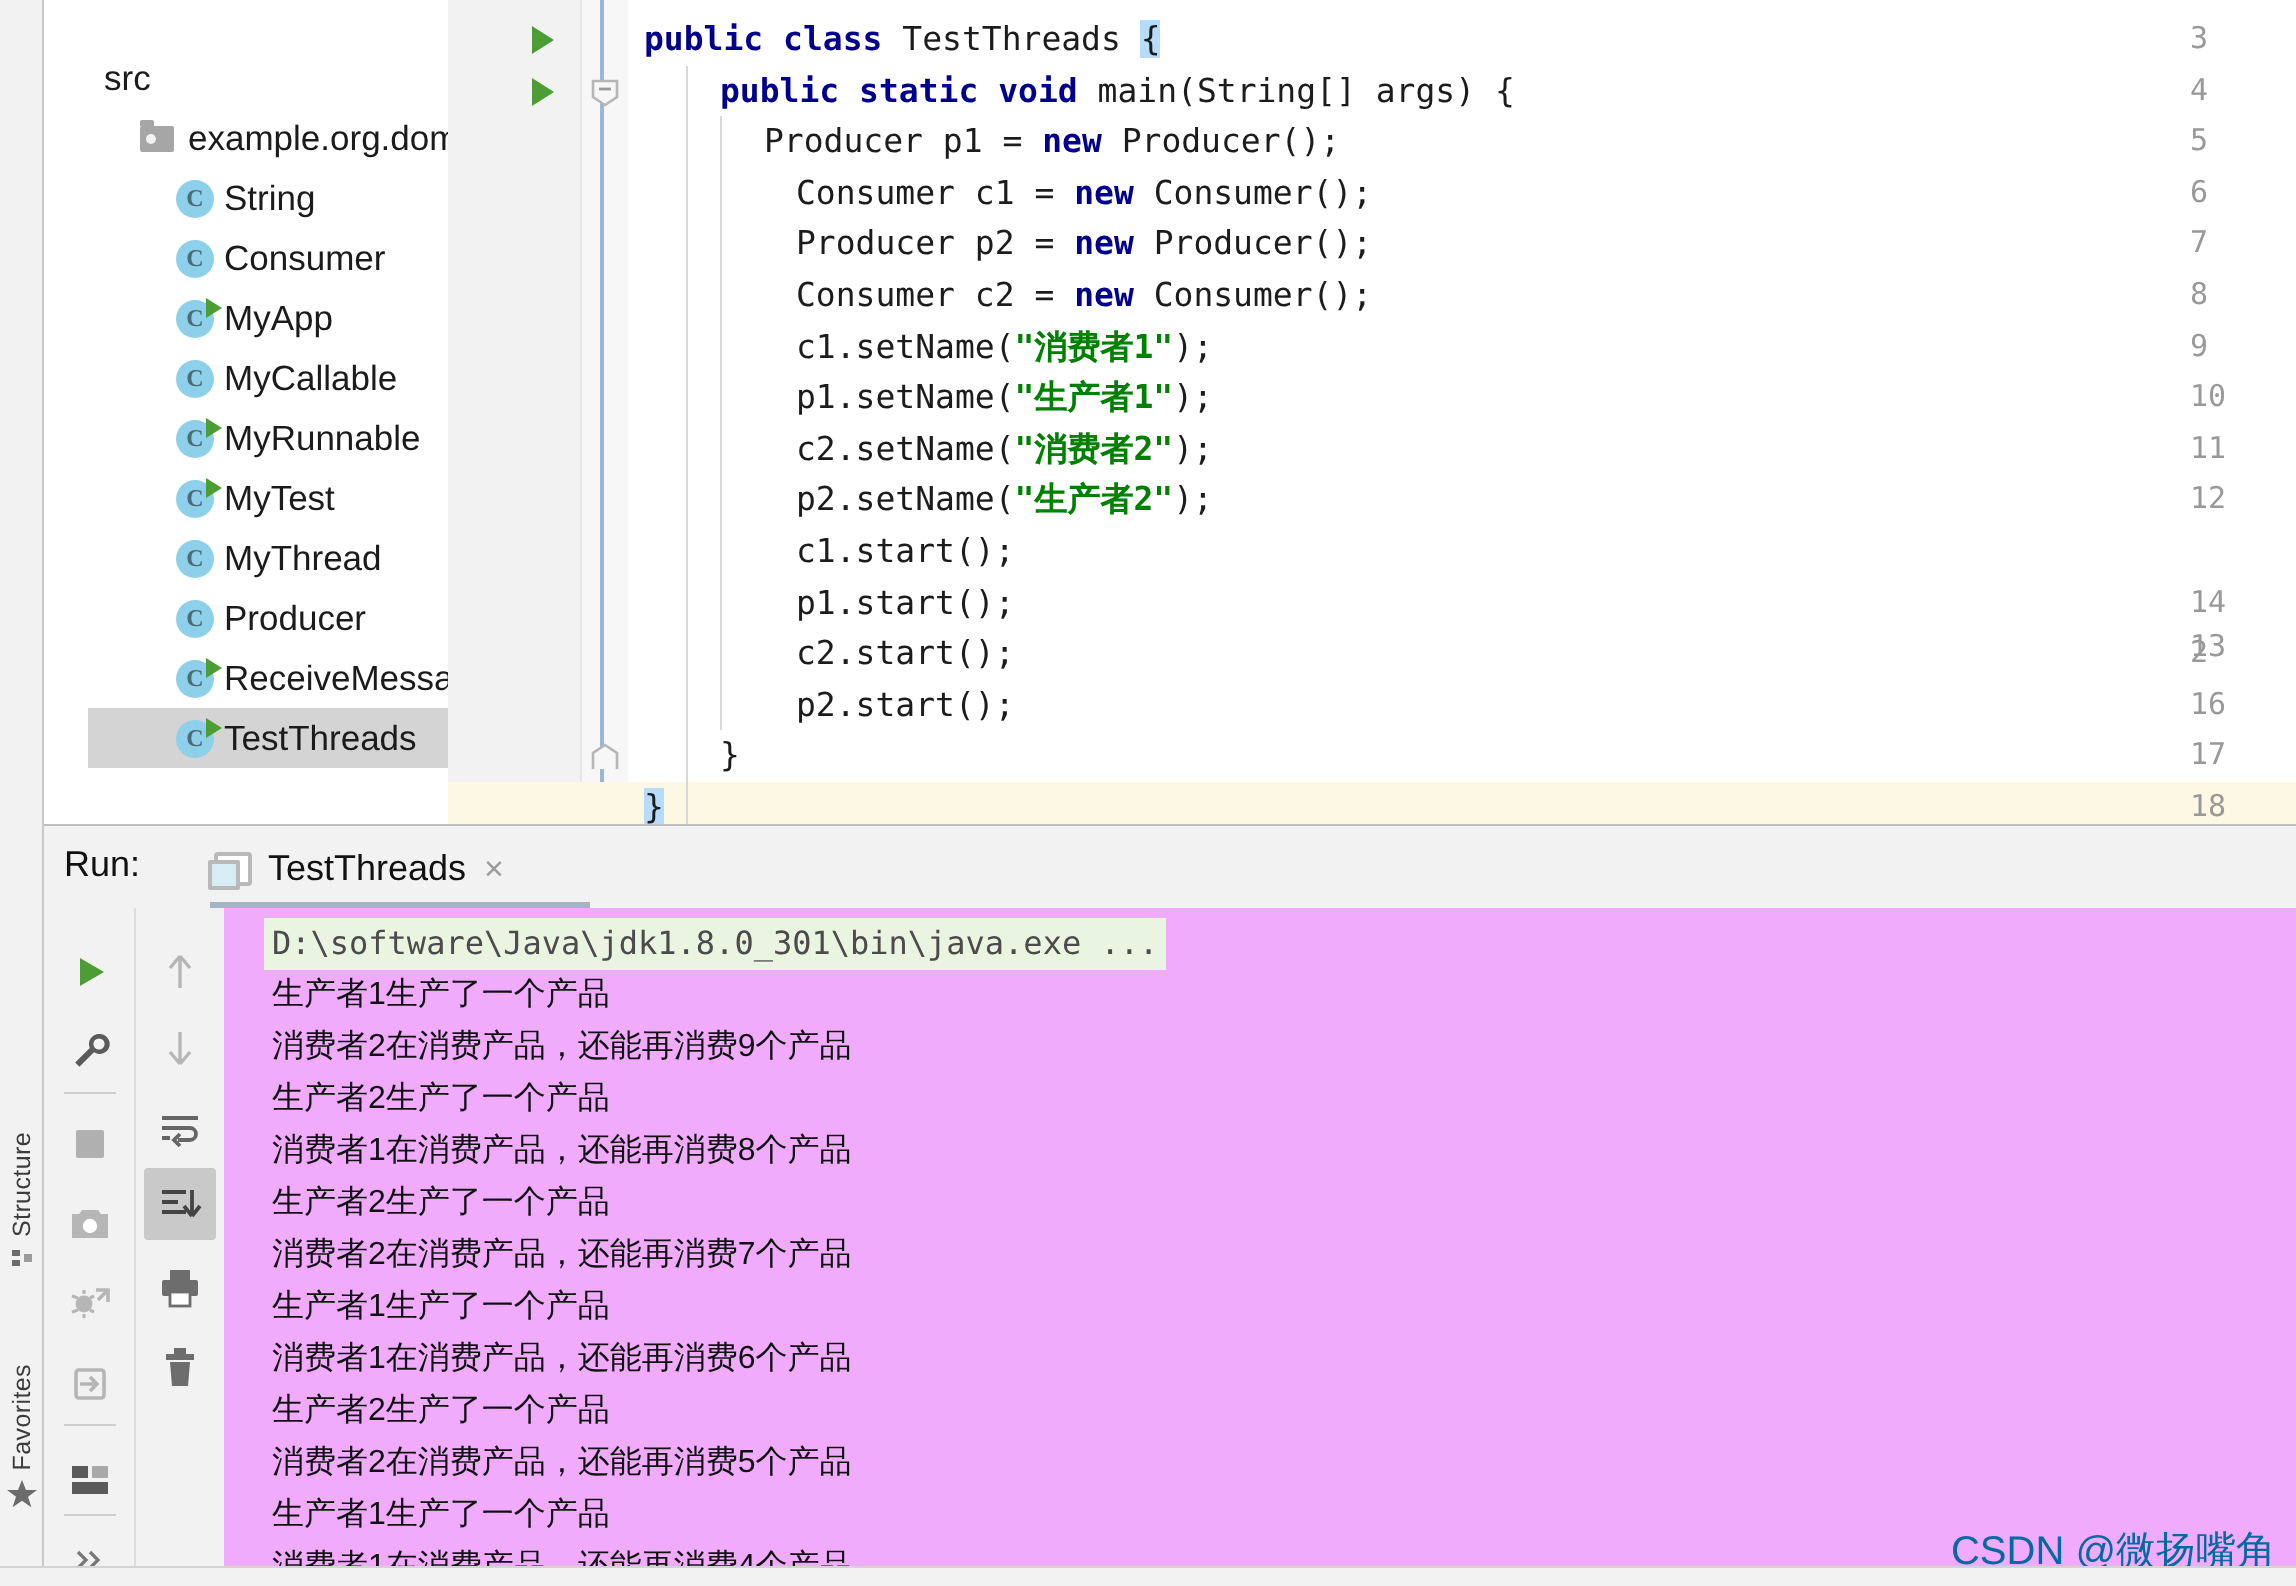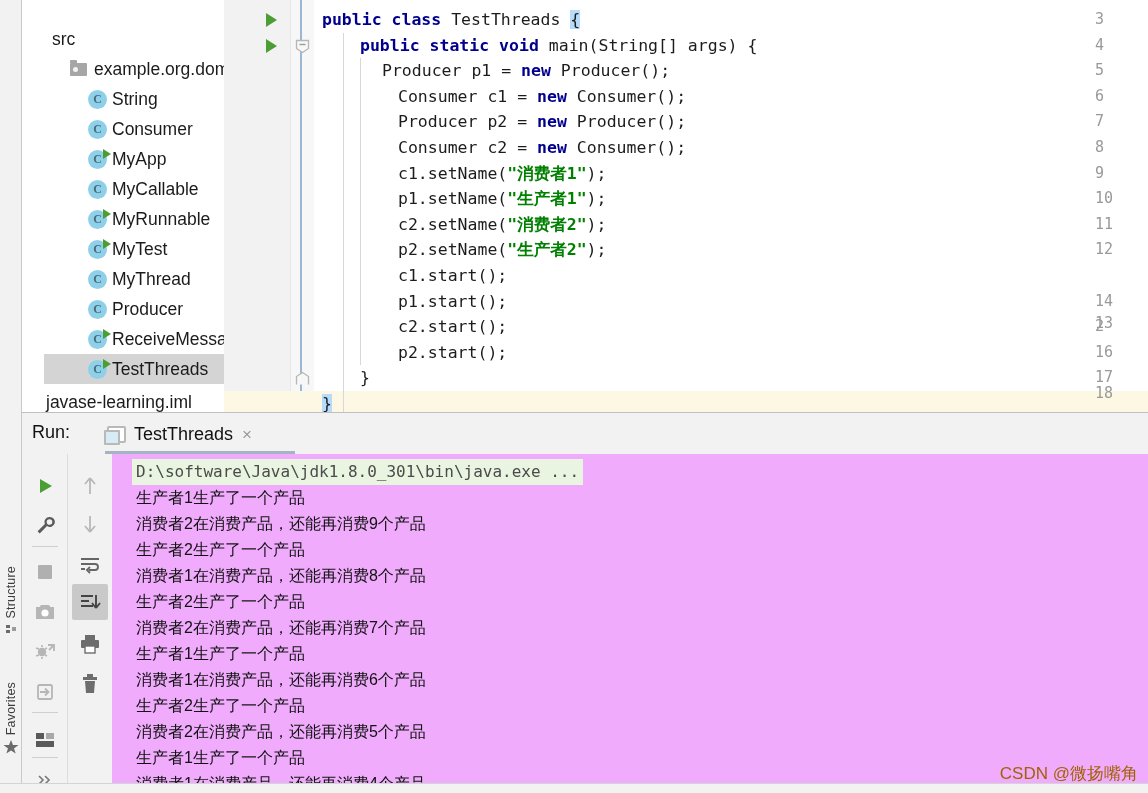--- a/index.html
+++ b/index.html
@@ -205,21 +205,21 @@
     position: absolute; left: 0px; bottom: 0px; width: 1036px; height: 7px;
     background: #e8e8e8;
   }
   .console-scroll-thumb {
     position: absolute; left: 0px; bottom: 0px; width: 520px; height: 7px;
     background: #c6c6c6;
   }
 
   .watermark {
     position: absolute; right: 10px; top: 762px;
-    font-size: 17px; color: #a16207; white-space: nowrap;
+    font-size: 20px; color: #0369a1; white-space: nowrap;
     font-family: "Liberation Sans", sans-serif;
   }
   .strip-bottom {
     position: absolute; left: 0; top: 783px; width: 1148px; height: 10px;
     background: #f2f2f2; border-top: 1px solid #d4d4d4;
   }
 </style>
 </head>
 <body>
 
@@ -319,21 +319,20 @@
           <span class="tlabel">String</span>
         </div>
         <div class="trow" style="top: 38px; padding-left: 26px;">
           <span class="icon-folder"></span>
           <span class="tlabel">example.org.domain</span>
         </div>
         <div class="trow" style="top: 8px; padding-left: 8px;">
           <span class="tlabel">src</span>
         </div>
 
-    <div class="tree-iml" style="padding-left: 2px;">javase-learning.iml</div>
       </div>
   </div>
 
   <div class="editor">
     <div class="ed-gutter"></div>
     <div class="ed-foldbar"></div>
     <div class="ed-guttersep"></div>
     <div class="ed-rail"></div>
     <div id="editor-lines">
         <div class="ln" style="top: 7px;">3</div>
@@ -362,21 +361,21 @@
         <div class="codeline" style="top: 263px; left: 174px;"><span>c1.start();</span></div>
         <div class="ln" style="top: 288.6px;">14</div>
         <div class="codeline" style="top: 288.6px; left: 174px;"><span>p1.start();</span></div>
         <div class="ln" style="top: 314.2px;">2</div>
         <div class="codeline" style="top: 314.2px; left: 174px;"><span>c2.start();</span></div>
         <div class="ln" style="top: 339.8px;">16</div>
         <div class="codeline" style="top: 339.8px; left: 174px;"><span>p2.start();</span></div>
         <div class="ln" style="top: 365.4px;">17</div>
         <div class="codeline" style="top: 365.4px; left: 136px;"><span>}</span></div>
         <div class="hl-row" style="top: 391px;"></div>
-        <div class="ln" style="top: 381px;">18</div>
+        <div class="ln" style="top: 391px;">18</div>
         <div class="codeline" style="top: 391px; left: 98px;"><span class="brace-sel">}</span></div>
         <div class="indentguide" style="left: 119px; top: 32.6px; height: 409.6px;"></div>
         <div class="indentguide" style="left: 136px; top: 58.2px; height: 307.2px;"></div>
         <div class="foldmark" style="top: 38.6px;">
           <svg width="15" height="15" viewBox="0 0 15 15">
             <path d="M1.5 1.5h12v8l-6 4-6-4z" fill="#f7f7f7" stroke="#b6b6b6" stroke-width="1.3"></path>
             <path d="M4.5 5.5h6" stroke="#9a9a9a" stroke-width="1.4"></path>
           </svg>
         </div>
         <div class="foldmark" style="top: 371.4px;">

